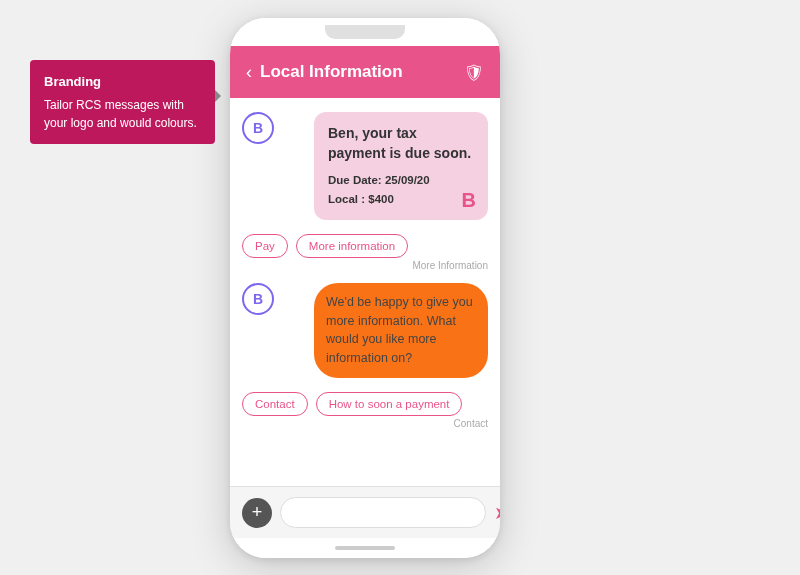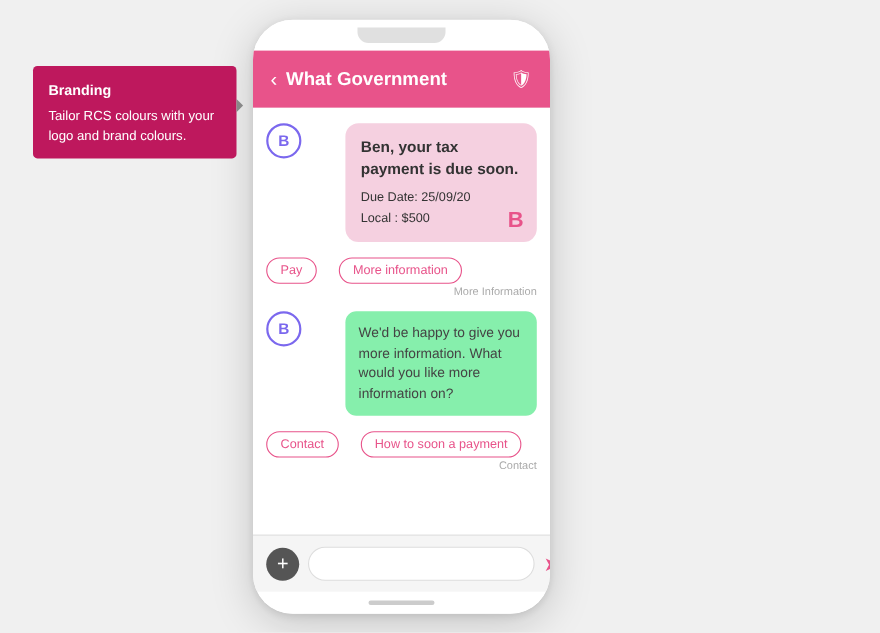--- a/index.html
+++ b/index.html
@@ -157,36 +157,36 @@
       color: #333;
       margin-bottom: 8px;
       line-height: 1.4;
     }
     .tax-detail {
       font-size: 11.5px;
       color: #555;
       line-height: 1.6;
     }
     .tax-detail span {
-      font-weight: 400;
+      font-weight: 700;
       color: #333;
     }
     .brand-b {
       position: absolute;
       bottom: 8px;
       right: 12px;
       font-size: 20px;
       font-weight: 900;
       color: #e8538a;
     }
 
     
     .btn-row {
       display: flex;
-      gap: 20px;
+      gap: 8px;
       flex-wrap: wrap;
       margin-top: 2px;
       align-items: center;
     }
     .chat-btn {
       border: 1.5px solid #e8538a;
       background: #fff;
       color: #e8538a;
       border-radius: 20px;
       padding: 5px 12px;
@@ -196,22 +196,22 @@
     }
     .btn-label {
       text-align: right;
       font-size: 10px;
       color: #aaa;
       margin-top: 2px;
     }
 
     
     .info-bubble {
-      background: #86efac;
-      border-radius: 10px;
+      background: #f97316;
+      border-radius: 24px;
       padding: 10px 12px;
       font-size: 12.5px;
       color: #444;
       line-height: 1.5;
     }
 
     
     .phone-input-bar {
       background: #f5f5f5;
       padding: 10px 12px;
@@ -269,47 +269,47 @@
       border-radius: 2px;
     }
   </style>
 </head>
 <body>
 
 <div class="scene">
 
   <div class="tooltip">
     <div class="tooltip-title">Branding</div>
-    <div>Tailor RCS colours with your logo and brand colours.</div>
+    <div>Tailor RCS messages with your logo and would colours.</div>
   </div>
 
   <div class="phone">
 
     <div class="phone-top">
       <div class="notch"></div>
     </div>
 
     <div class="phone-header">
       <span class="back-arrow">‹</span>
-      <span class="header-title">What Government</span>
+      <span class="header-title">Local Information</span>
       <span class="shield-icon">🛡</span>
     </div>
 
     <div class="chat-area">
 
       <div class="msg-row">
         <div class="avatar">B</div>
         <div class="msg-bubble-wrap">
           <div class="tax-card">
             <div class="tax-title">Ben, your tax payment is due soon.</div>
             <div class="tax-detail">
               <span>Due Date:</span>
               <span id="due-date-value"> 25/09/20</span><br>
               <span>Local</span>
-              <span>: $500</span>
+              <span>: $400</span>
             </div>
             <div class="brand-b">B</div>
           </div>
         </div>
       </div>
 
       <div>
         <div class="btn-row">
           <button class="chat-btn">Pay</button>
           <button class="chat-btn">More information</button>

